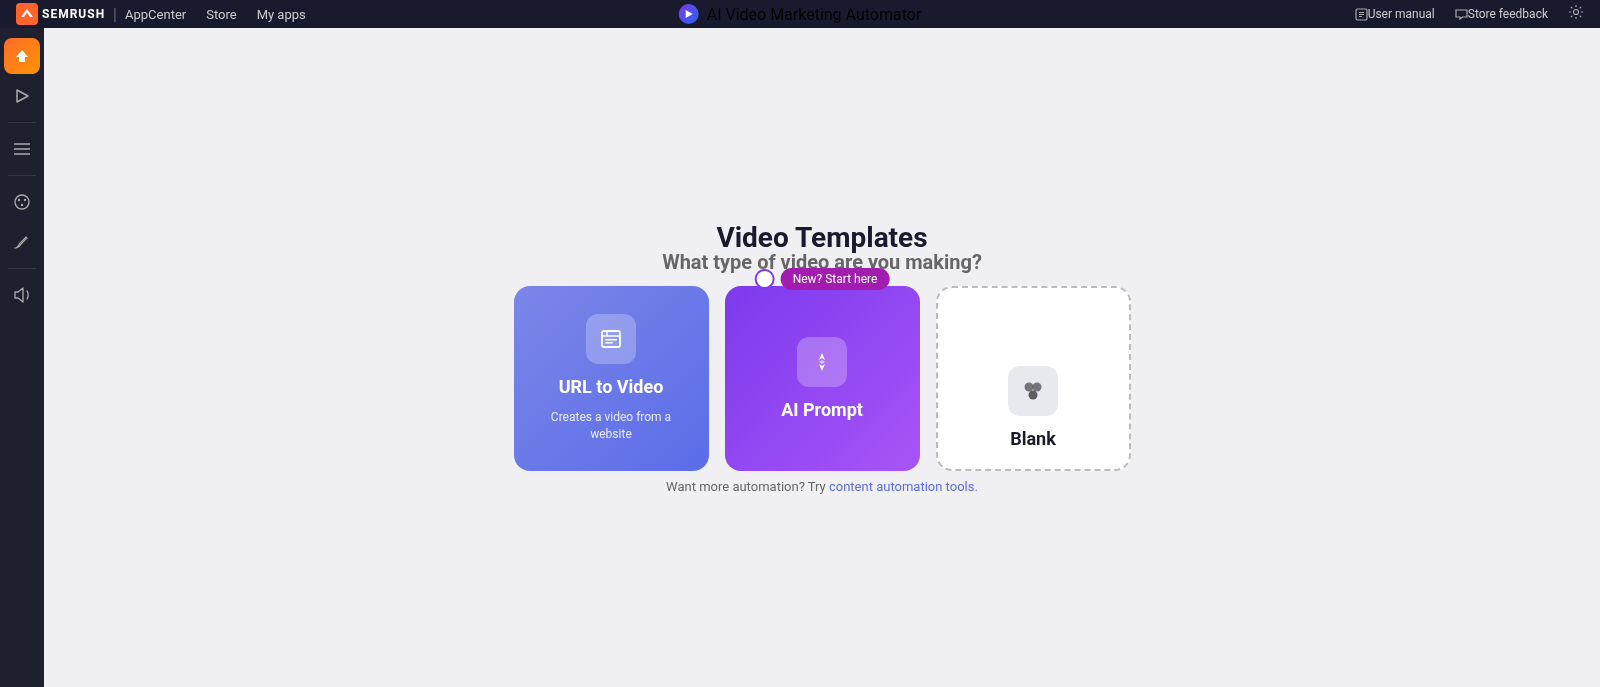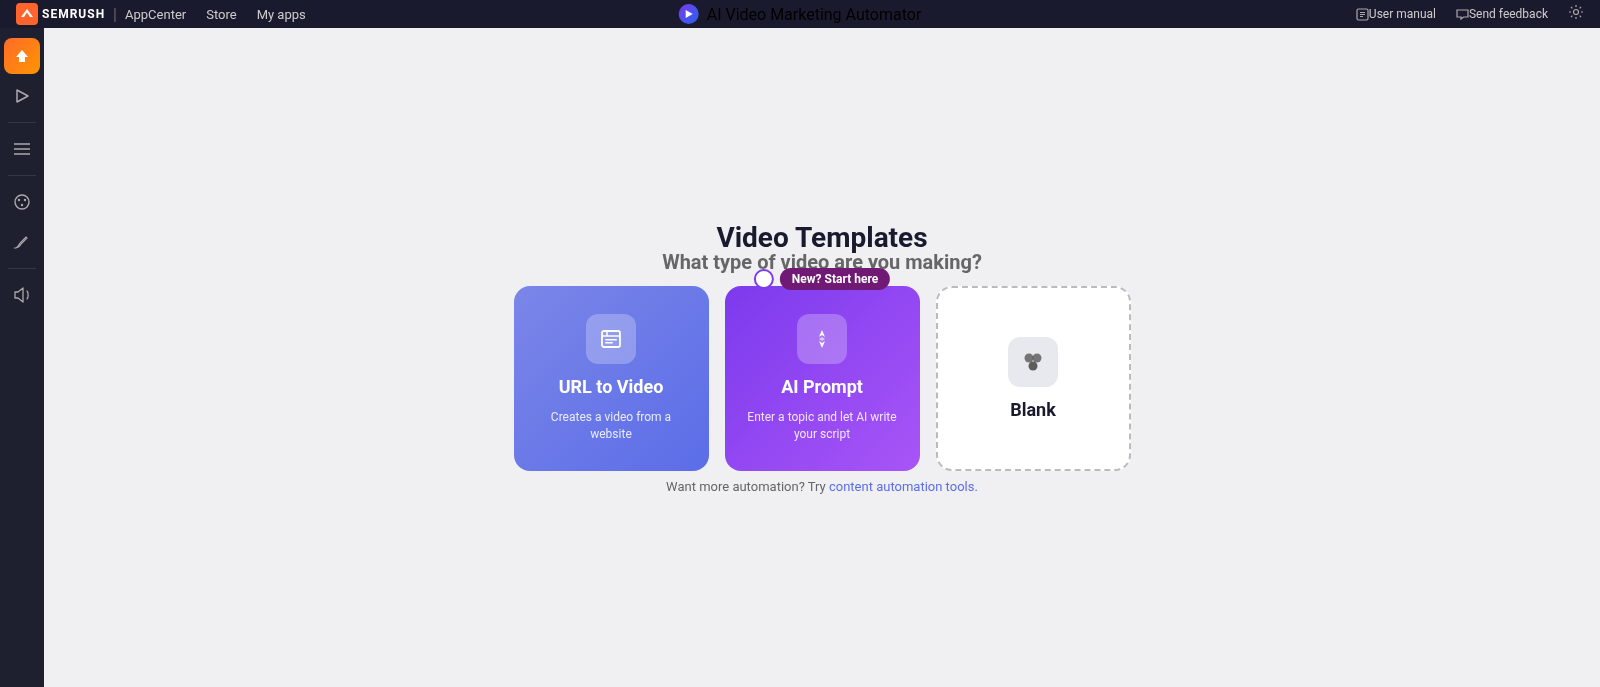--- a/index.html
+++ b/index.html
@@ -163,24 +163,24 @@
     }
     .new-badge-dot {
       width: 20px;
       height: 20px;
       border-radius: 50%;
       background: white;
       border: 2px solid #7c3aed;
       flex-shrink: 0;
     }
     .new-badge {
-      background: #701a75;
+      background: #a21caf;
       color: white;
       font-size: 12px;
-      font-weight: 700;
+      font-weight: 400;
       padding: 4px 12px;
       border-radius: 20px;
       white-space: nowrap;
     }
 
     
     .template-card {
       width: 195px;
       height: 185px;
       border-radius: 16px;
@@ -197,20 +197,21 @@
 
     .card-url {
       background: linear-gradient(135deg, #7b86e8, #5b6de8);
     }
     .card-ai {
       background: linear-gradient(135deg, #7c3aed, #a855f7);
     }
     .card-blank {
       background: white;
       border: 2px dashed #bbb;
+      justify-content: flex-end;
     }
 
     .card-icon-wrap {
       width: 50px;
       height: 50px;
       border-radius: 12px;
       background: rgba(255,255,255,0.25);
       display: flex;
       align-items: center;
       justify-content: center;
@@ -283,21 +284,21 @@
         <line x1="4" y1="4.5" x2="9" y2="4.5" stroke="#aaa" stroke-width="1"></line>
         <line x1="4" y1="6.5" x2="9" y2="6.5" stroke="#aaa" stroke-width="1"></line>
         <line x1="4" y1="8.5" x2="7" y2="8.5" stroke="#aaa" stroke-width="1"></line>
       </svg>
       <span>User manual</span>
     </div>
     <div class="nav-action">
       <svg width="13" height="13" viewBox="0 0 13 13" fill="none">
         <path d="M1 2h11v7H7.5L5 11V9H1V2z" stroke="#aaa" stroke-width="1.2" fill="none"></path>
       </svg>
-      <span>Send feedback</span>
+      <span>Store feedback</span>
     </div>
     <div class="settings-icon-btn">
       <svg width="16" height="16" viewBox="0 0 16 16" fill="none">
         <circle cx="8" cy="8" r="2.5" stroke="#aaa" stroke-width="1.2"></circle>
         <path d="M8 1v2M8 13v2M1 8h2M13 8h2M2.93 2.93l1.41 1.41M11.66 11.66l1.41 1.41M2.93 13.07l1.41-1.41M11.66 4.34l1.41-1.41" stroke="#aaa" stroke-width="1.2"></path>
       </svg>
     </div>
   </div>
 </nav>
 
@@ -374,21 +375,20 @@
 
         <div class="template-card card-ai">
           <div class="card-icon-wrap">
             <svg width="24" height="24" viewBox="0 0 24 24" fill="none">
               <polygon points="12,3 15,10 12,8 9,10" fill="white"></polygon>
               <polygon points="12,21 9,14 12,16 15,14" fill="white"></polygon>
               <polygon points="12,10 15,12 12,14 9,12" fill="rgba(255,255,255,0.6)"></polygon>
             </svg>
           </div>
           <span class="card-title">AI Prompt</span>
-          <span class="card-desc">Enter a topic and let AI write your script</span>
         </div>
 
         <div class="template-card card-blank">
           <div class="card-icon-wrap">
             <svg width="28" height="28" viewBox="0 0 28 28" fill="none">
               <circle cx="10" cy="10" r="4.5" fill="#444" opacity="0.7"></circle>
               <circle cx="18" cy="10" r="4.5" fill="#444" opacity="0.7"></circle>
               <circle cx="14" cy="18" r="4.5" fill="#444" opacity="0.85"></circle>
             </svg>
           </div>

